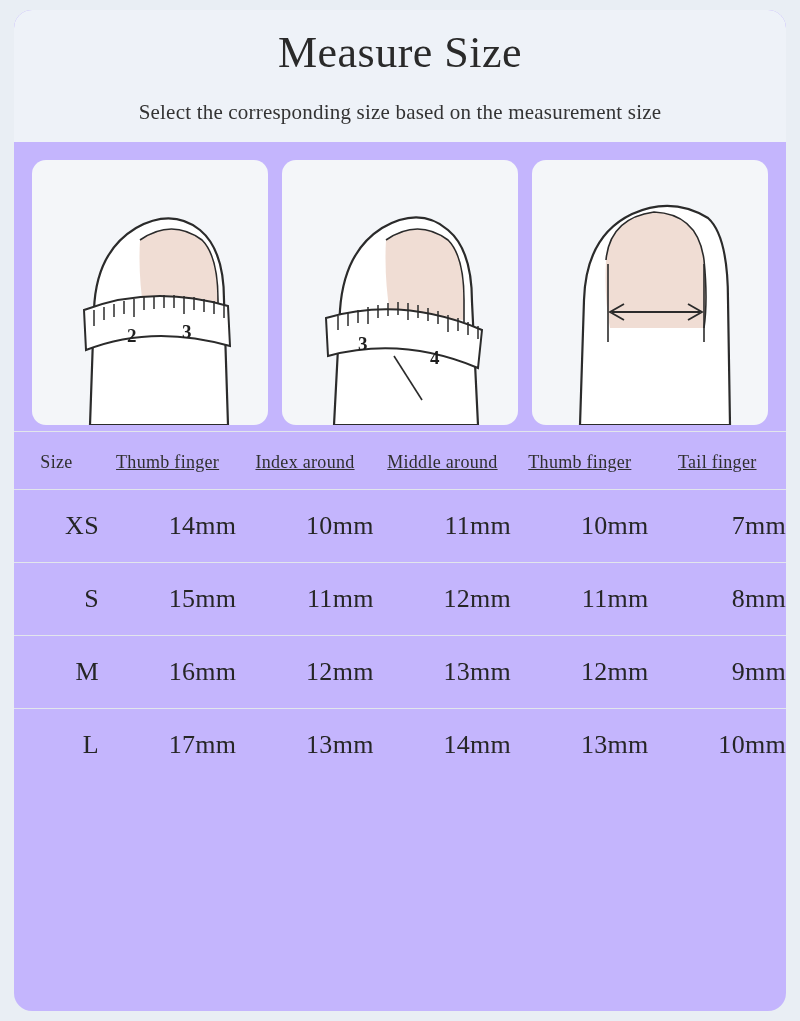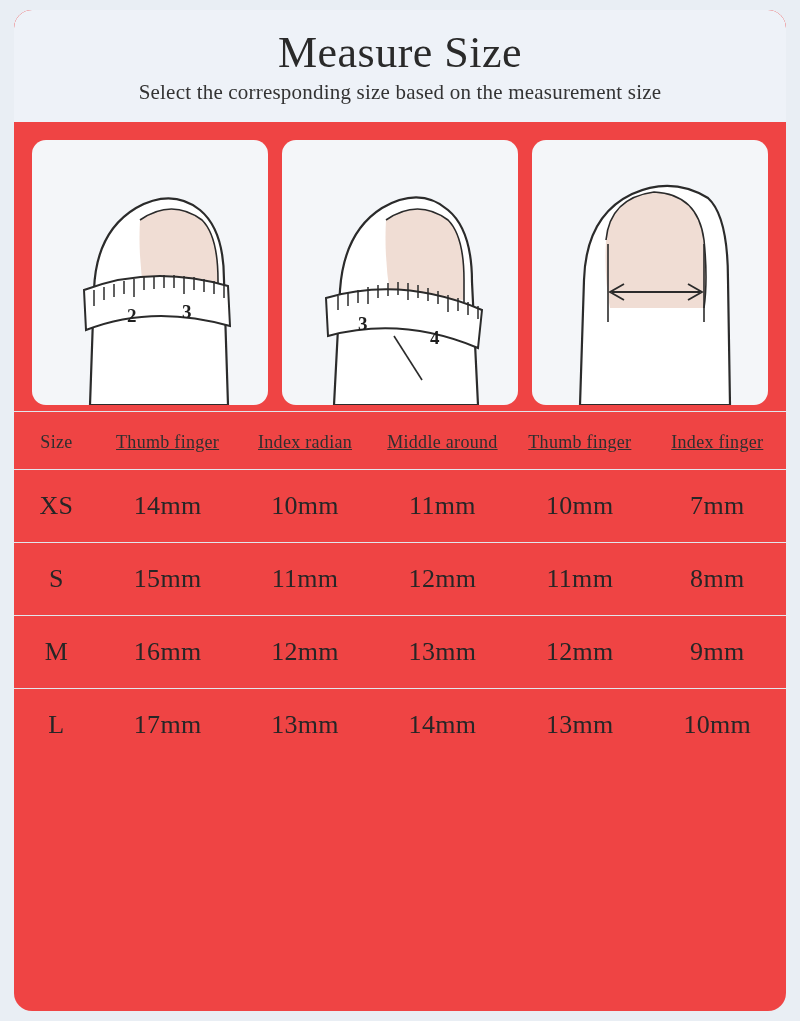--- a/index.html
+++ b/index.html
@@ -17,21 +17,21 @@
     height: 1021px;
     background: #e9eef4;
     overflow: hidden;
   }
   .card {
     position: absolute;
     left: 14px;
     top: 10px;
     width: 772px;
     height: 1001px;
-    background: #ef4444;
+    background: #c4b5fd;
     border-radius: 18px;
     overflow: hidden;
   }
   .header {
     background: #eef2f8;
     padding: 18px 20px 16px 20px;
     text-align: center;
     border-radius: 18px 18px 0 0;
   }
   .title {
@@ -40,21 +40,21 @@
     line-height: 50px;
     color: #2a2a2a;
     letter-spacing: 0.5px;
     font-weight: 400;
   }
   .subtitle {
     font-family: "Liberation Serif", serif;
     font-size: 21px;
     line-height: 28px;
     color: #333333;
-    margin-top: 0;
+    margin-top: 20px;
     letter-spacing: 0.2px;
   }
 
   .images-row {
     display: flex;
     gap: 14px;
     padding: 18px 18px 6px 18px;
     justify-content: space-between;
   }
   .img-box {
@@ -86,21 +86,21 @@
     padding: 20px 0 16px 0;
     text-align: center;
     border-top: 1px solid #e2e6ec;
     border-bottom: 1px solid #e2e6ec;
     letter-spacing: 0.3px;
   }
   .table td {
     font-size: 26px;
     color: #262626;
     padding: 21px 0 21px 0;
-    text-align: center;
+    text-align: right;
     border-bottom: 1px solid #e2e6ec;
     letter-spacing: 0.3px;
     margin-left: 20px;
   }
   .table tr:last-child td { border-bottom: none; }
   .col-size { width: 11%; }
   .col-f { width: 17.8%; text-decoration: underline; }
 
   
   svg.finger { position: absolute; left: 0; top: 0; }
@@ -196,24 +196,24 @@
       </div>
 
     </div>
 
 
     <table class="table">
       <thead>
         <tr>
           <th class="col-size">Size</th>
           <th class="col-f">Thumb finger</th>
-          <th class="col-f">Index radian</th>
+          <th class="col-f">Index around</th>
           <th class="col-f">Middle around</th>
           <th class="col-f">Thumb finger</th>
-          <th class="col-f">Index finger</th>
+          <th class="col-f">Tail finger</th>
         </tr>
       </thead>
       <tbody>
         <tr>
           <td>XS</td>
           <td>14mm</td>
           <td>10mm</td>
           <td>11mm</td>
           <td>10mm</td>
           <td>7mm</td>

